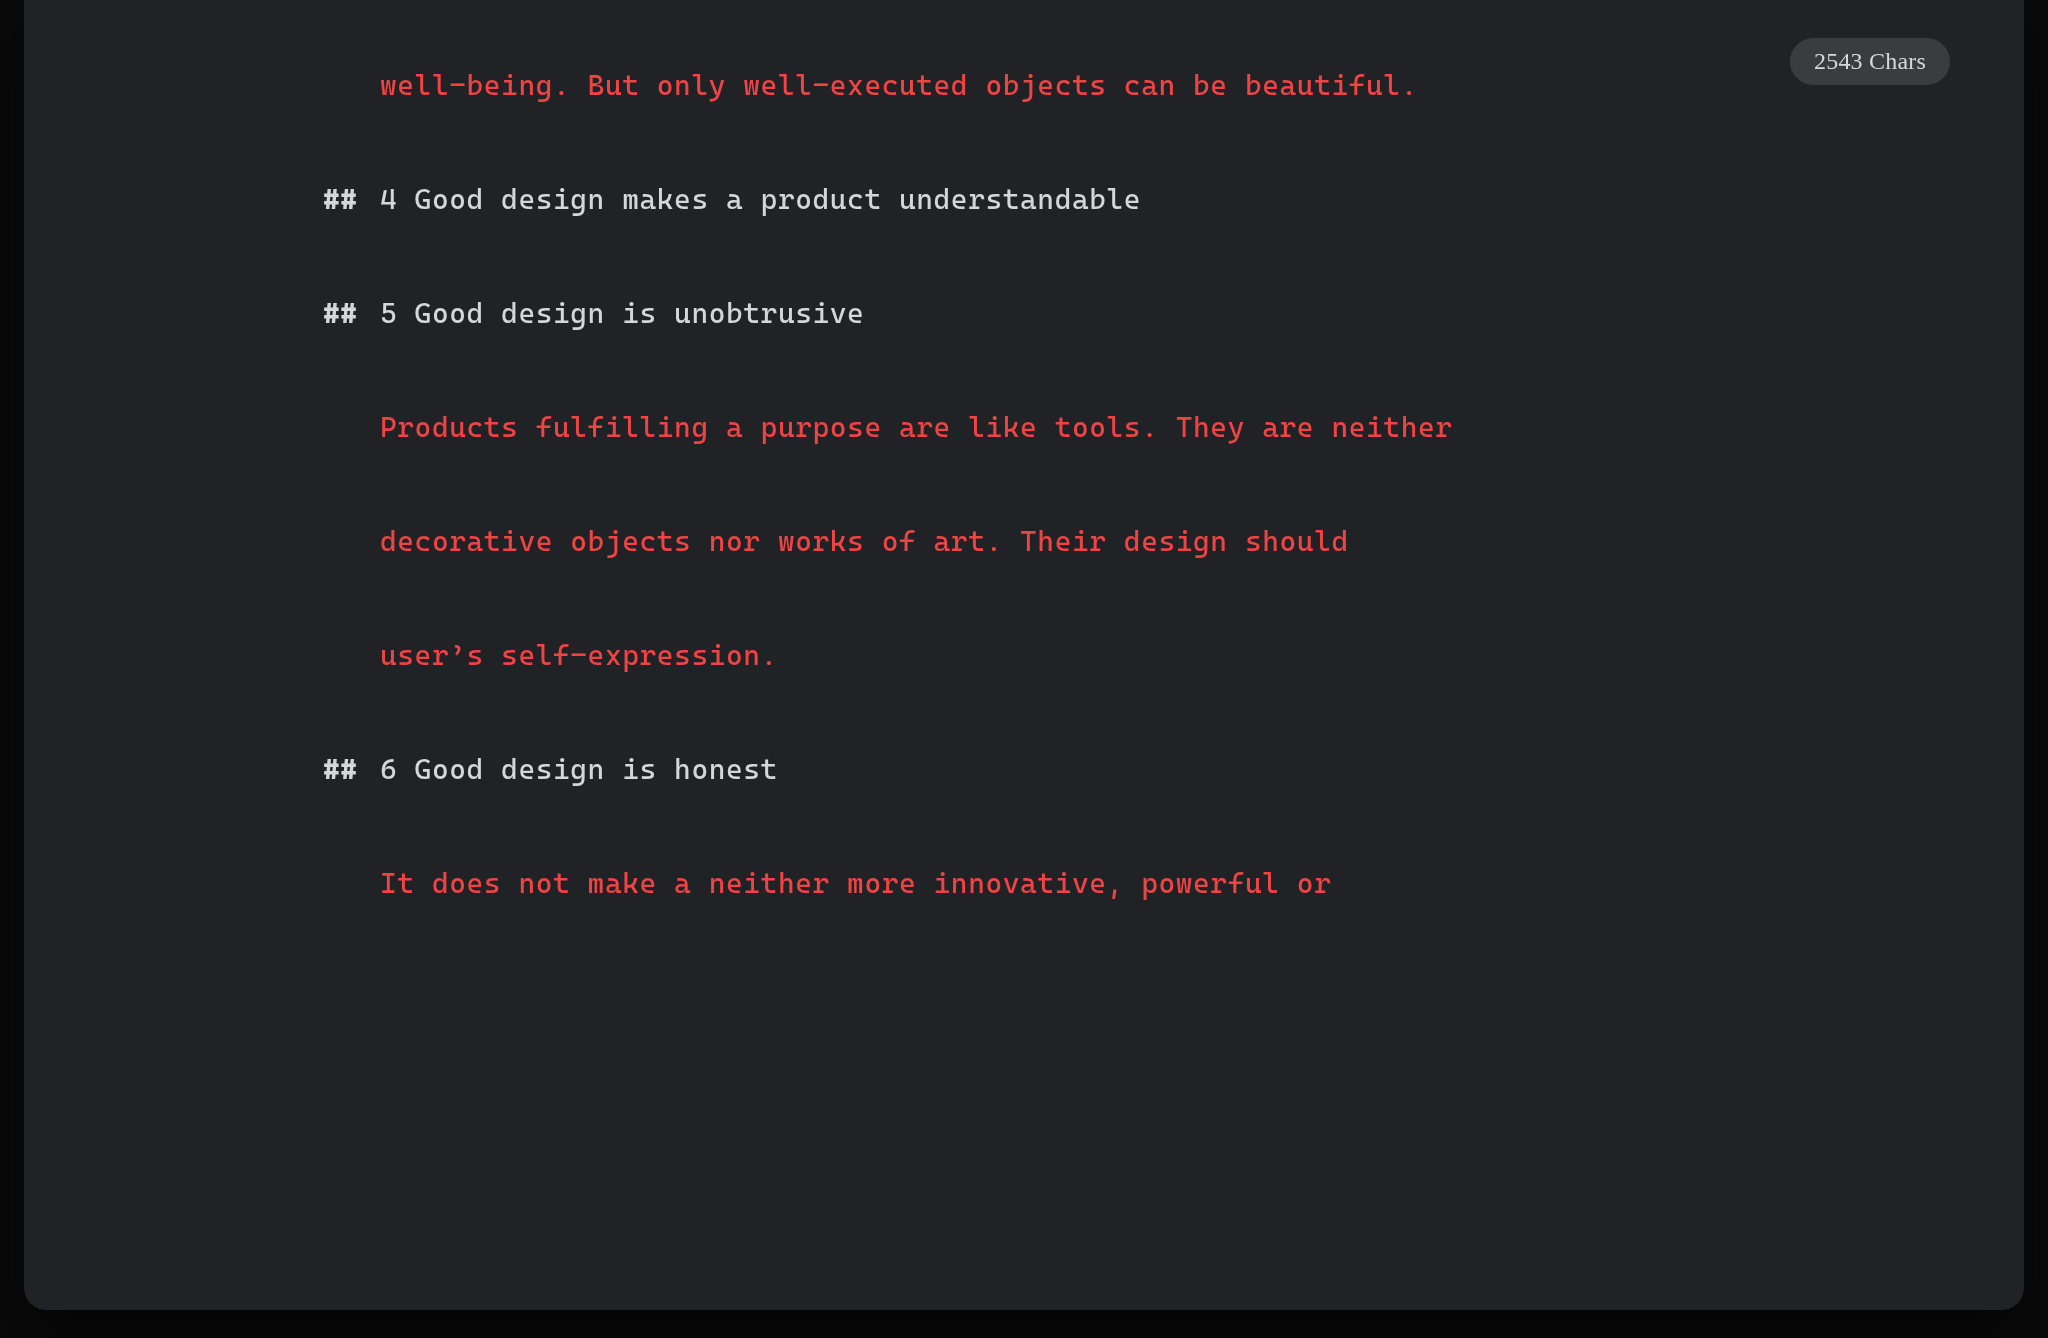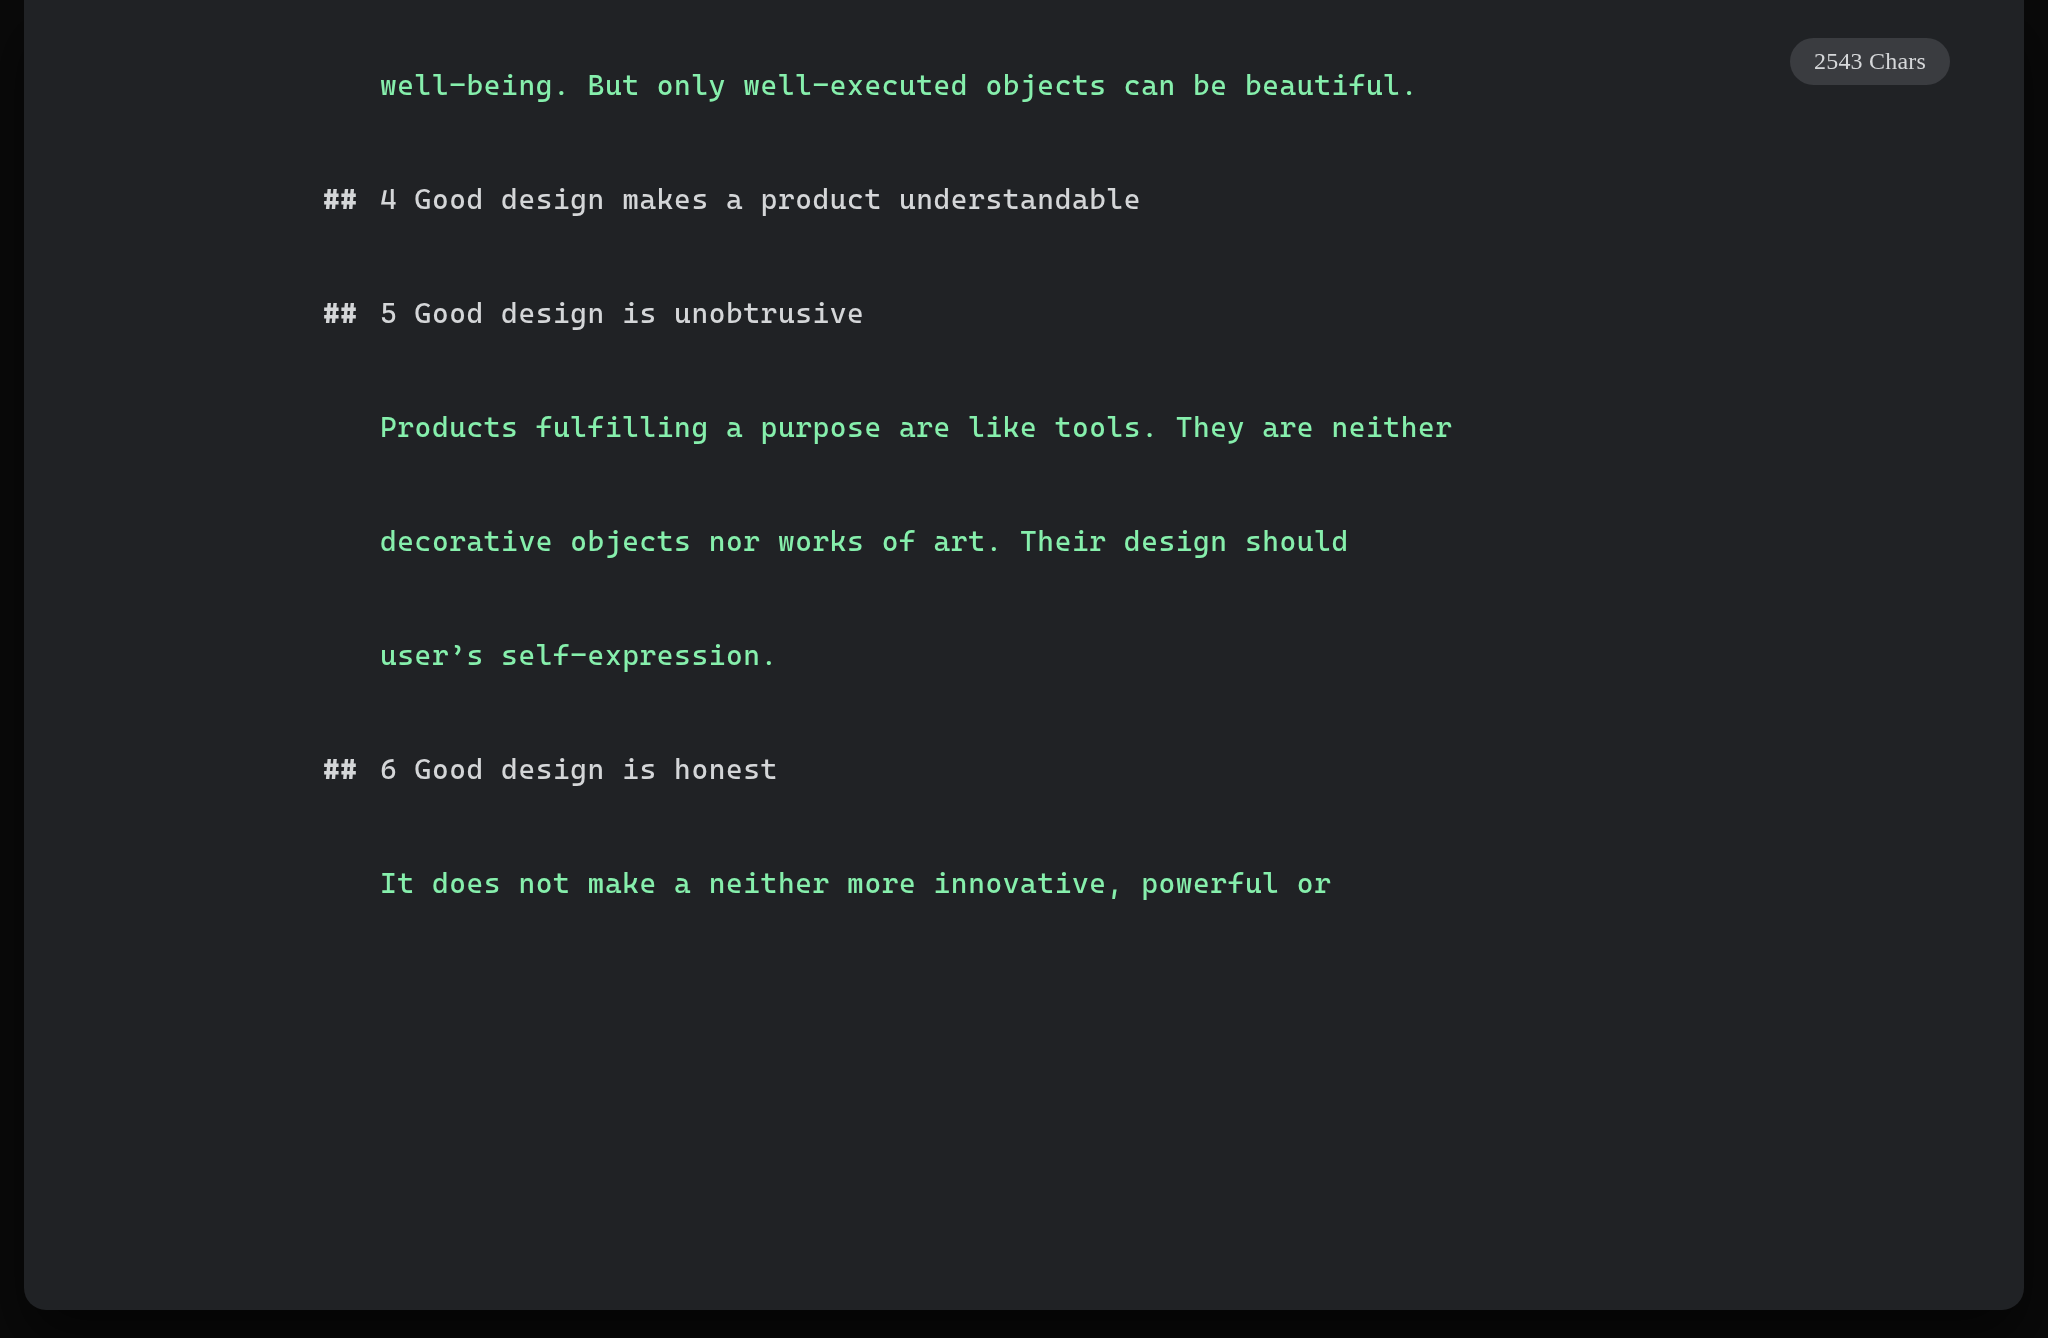--- a/index.html
+++ b/index.html
@@ -65,21 +65,21 @@
     font-weight: 700;
     display: inline-block;
     margin-left: -57px;
     width: 57px;
   }
   .heading-text {
     color: #d4d6d8;
     font-weight: 400;
   }
 
-  .body-dim { color: #86efac; }
+  .body-dim { color: #ef4444; }
 </style>
 </head>
 <body>
 <div class="viewport">
 
   <div class="window">
 
     <div class="char-badge">
       <span>2543</span>
       <span> Chars</span>

